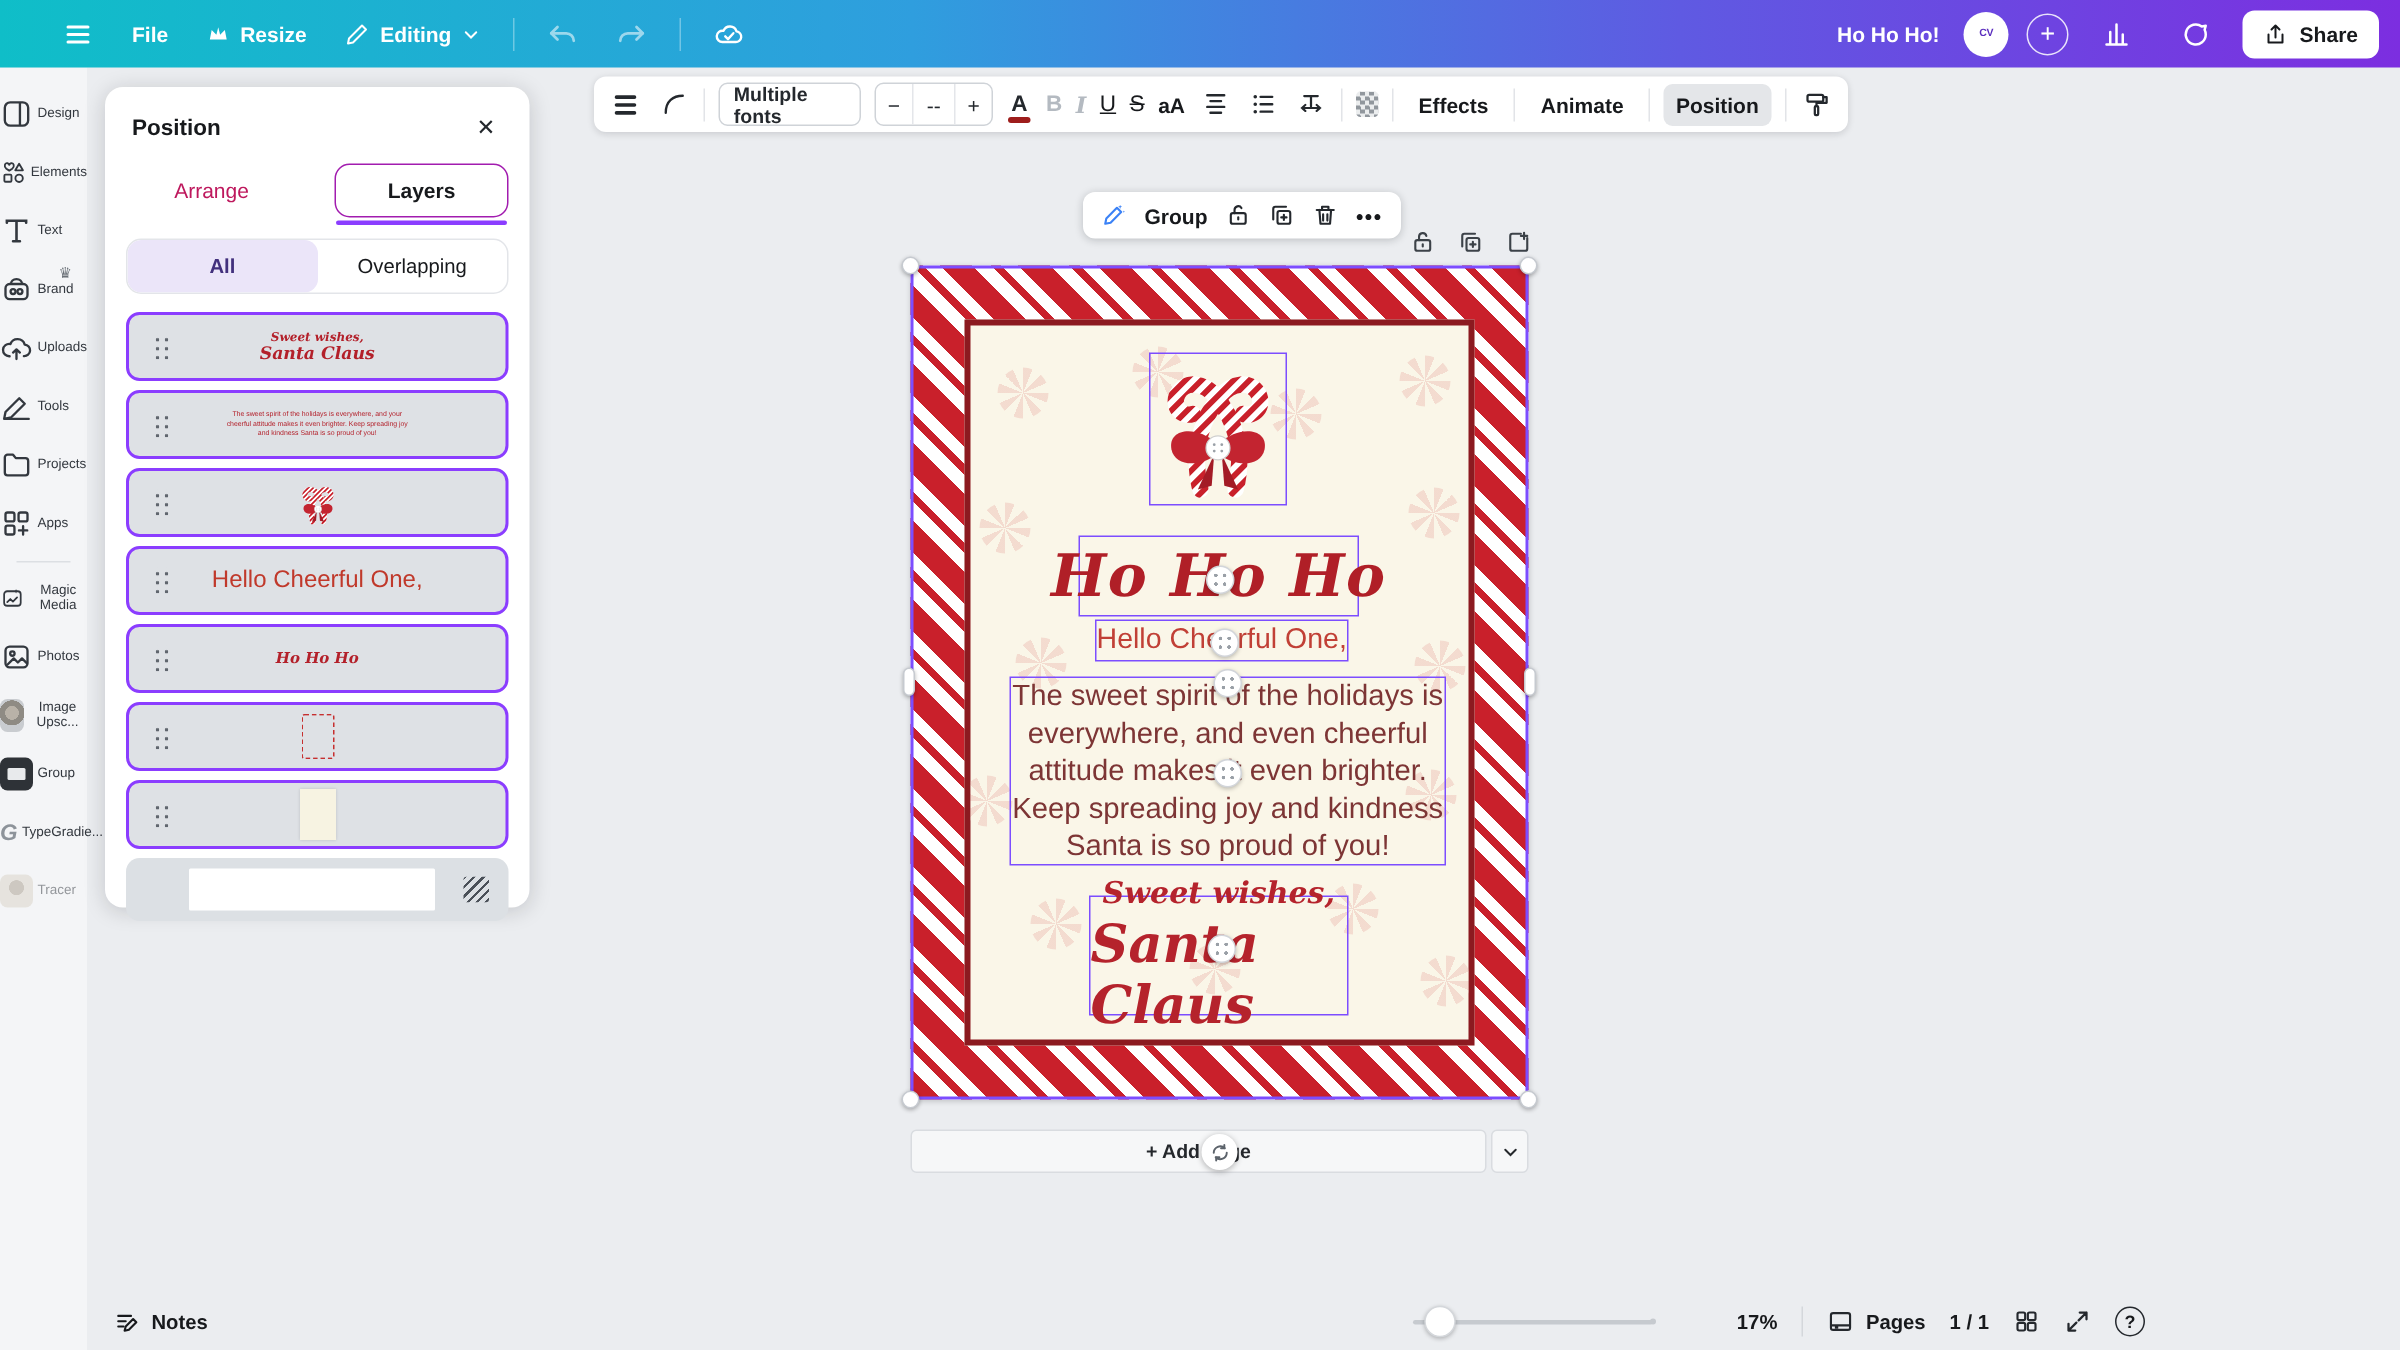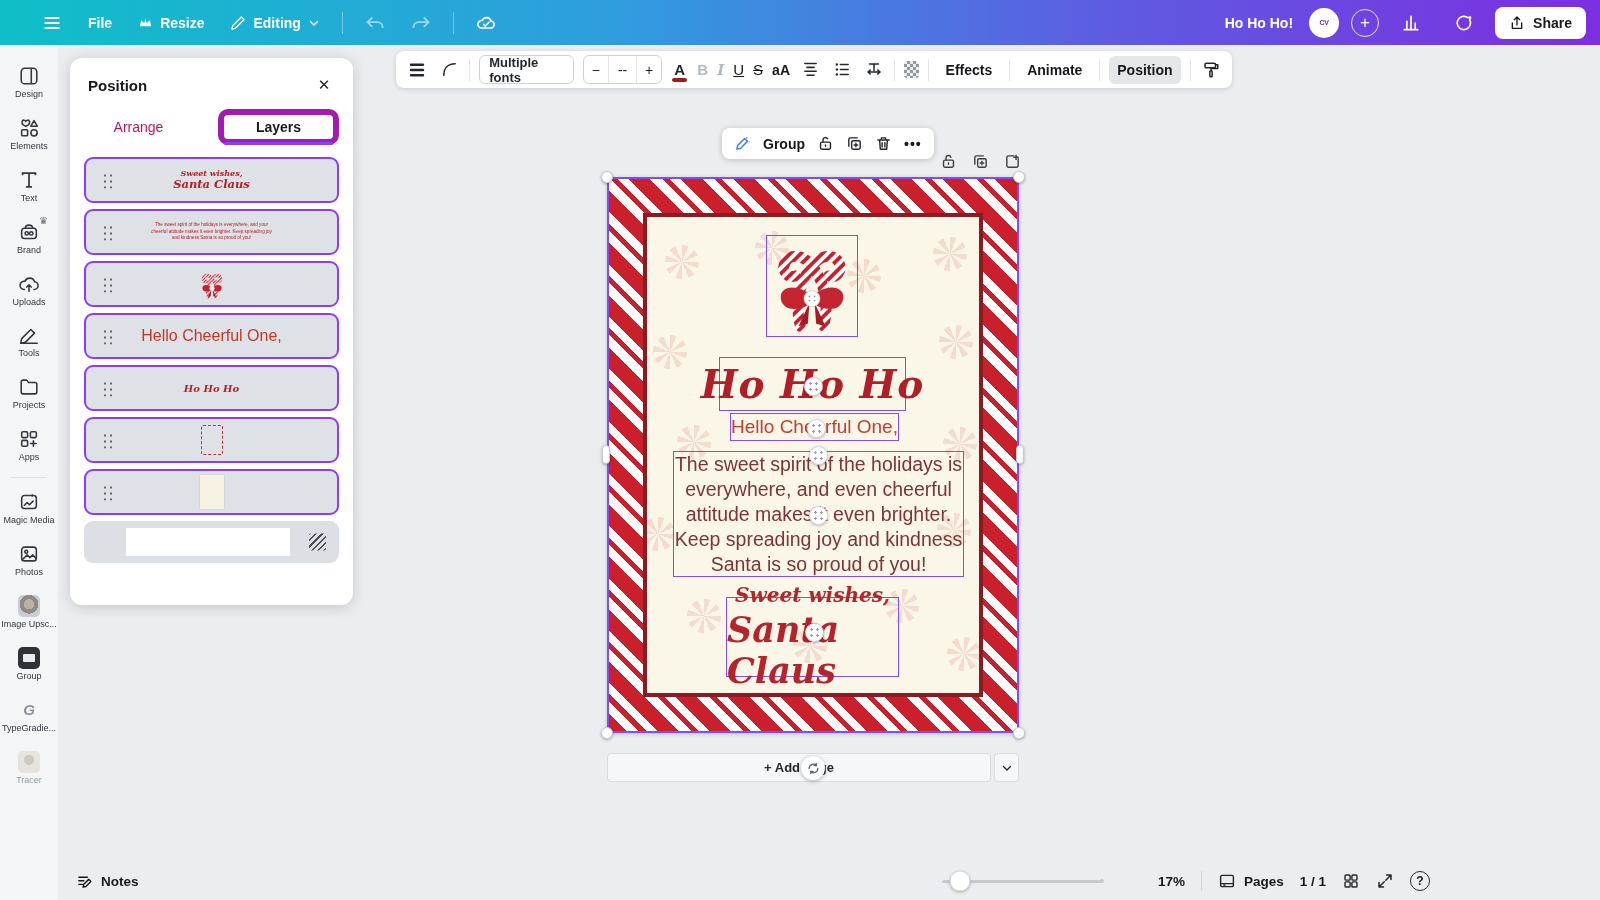--- a/index.html
+++ b/index.html
@@ -52,41 +52,41 @@
     background-size:6px 6px; opacity:.85; }
   .tt-text { font-size:14px; font-weight:600; color:#17191c; padding:6px 8px; border-radius:6px; cursor:pointer; white-space:nowrap; }
   .tt-text.active { background:#e4e6e9; }
 
   
   .sidebar {
     position:absolute; left:0; top:45px; width:58px; height:855px;
     background:#f4f5f7; display:flex; flex-direction:column; align-items:center;
     padding-top:12px; z-index:30;
   }
-  .sb-item { width:58px; display:flex; flex-direction:column; align-items:center; gap:3px; padding:8px 0 9px; cursor:pointer; position:relative; }
+  .sb-item { width:58px; display:flex; flex-direction:row; align-items:center; gap:3px; padding:8px 0 9px; cursor:pointer; position:relative; }
   .sb-item .lbl { font-size:9px; color:#33383f; text-align:center; line-height:1.1; max-width:56px; }
   .sb-item svg, .sb-item .thumb { color:#33383f; }
   .sb-crown { position:absolute; top:2px; right:10px; font-size:10px; color:#6b7178; }
   .sb-divider { width:36px; height:1px; background:#dcdfe3; margin:5px 0; }
   .thumb { width:22px; height:22px; border-radius:5px; }
   .faded { opacity:.5; }
 
   
   .panel {
     position:absolute; left:70px; top:58px; width:283px; height:547px;
     background:#fff; border-radius:12px; box-shadow:0 2px 14px rgba(20,22,26,.18);
     padding:16px 14px 12px; z-index:35;
   }
   .panel-head { display:flex; align-items:center; justify-content:space-between; padding:0 4px; }
   .panel-title { font-size:15px; font-weight:700; }
   .panel-close { font-size:15px; color:#24282d; cursor:pointer; width:22px; height:22px; display:flex; align-items:center; justify-content:center; }
   .tabs { display:flex; margin-top:13px; }
   .tab { flex:1; height:36px; display:flex; align-items:center; justify-content:center; font-size:14px; cursor:pointer; }
   .tab.inactive { color:#be185d; }
-  .tab.active { font-weight:700; border:6px solid #a21caf; border-radius:10px; position:relative;margin-left:25px; }
+  .tab.active { font-weight:700; border:1px solid #a21caf; border-radius:10px; position:relative;margin-left:25px; }
   .tab.active::after { content:""; position:absolute; left:0; right:0; bottom:-6px; height:3px; background:#8b3dff; border-radius:2px; }
   .subtabs { display:flex; margin-top:14px; border:1px solid #e3e5e9; border-radius:10px; overflow:hidden; height:37px; }
   .subtab { flex:1; display:flex; align-items:center; justify-content:center; font-size:13.5px; cursor:pointer; }
   .subtab.on { background:#ebe5f9; color:#42307d; font-weight:700; border-radius:9px; }
   .layerlist { margin-top:12px; display:flex; flex-direction:column; gap:6px; }
   .layer {
     position:relative; height:46px; background:#dee1e5; border:2px solid #8b3dff; border-radius:9px;
     display:flex; align-items:center; justify-content:center; cursor:pointer; overflow:hidden;
   }
   .layer.bglayer { border:none; background:#dce0e4; height:42px; justify-content:flex-start; }
@@ -427,20 +427,24 @@
   <div class="panel-head">
     <span class="panel-title">Position</span>
     <span class="panel-close">
         <span>✕</span>
       </span>
   </div>
   <div class="tabs">
     <span class="tab inactive">Arrange</span>
     <span class="tab active">Layers</span>
   </div>
+  <div class="subtabs">
+    <span class="subtab on">All</span>
+    <span class="subtab">Overlapping</span>
+  </div>
   <div class="layerlist">
 
     <div class="layer">
       <span class="draghandle"></span>
       <span style="display:flex;flex-direction:column;align-items:center;">
         <span class="lt-script1">Sweet wishes,</span>
         <span class="lt-script2">Santa Claus</span>
       </span>
     </div>
 

